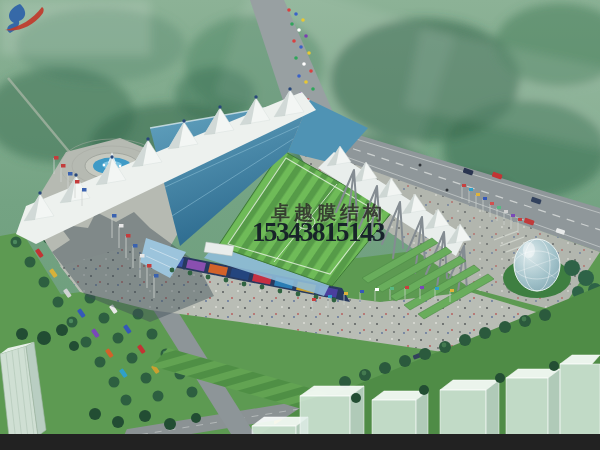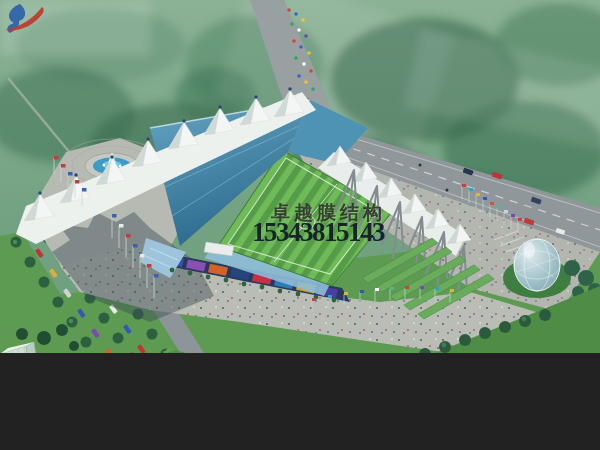--- a/index.html
+++ b/index.html
@@ -1,16 +1,16 @@
 <!DOCTYPE html>
 <html><head>
 <meta charset="utf-8">
 <style>
   html,body{margin:0;padding:0;background:#222;}
-  .stage{position:relative;width:600px;height:353px;overflow:hidden;
+  .stage{position:relative;width:600px;height:434px;overflow:hidden;
          font-family:"Liberation Sans",sans-serif;background:#22c55e;}
   .stage svg{position:absolute;left:0;top:0;}
   .watermark{position:absolute;left:0;top:0;width:600px;height:450px;pointer-events:none;}
   .wm-logo{position:absolute;left:226px;top:189px;width:46px;height:36px;}
   .wm-company{position:absolute;left:271px;top:200px;font-size:19px;font-weight:700;
               letter-spacing:4px;color:rgba(40,38,36,0.82);
               text-shadow:1px 1px 1px rgba(255,255,255,0.18);white-space:nowrap;}
   .wm-phone{position:absolute;left:252px;top:217px;font-family:"Liberation Serif",serif;
             font-size:27px;font-weight:700;letter-spacing:-1.5px;color:#141d27;
             opacity:.95;white-space:nowrap;}

